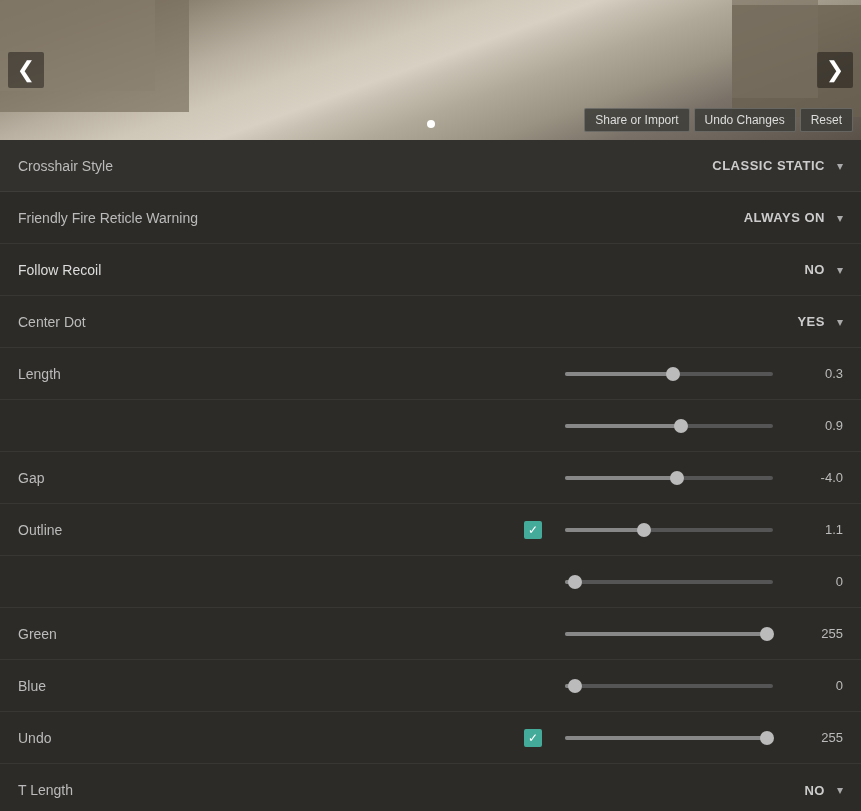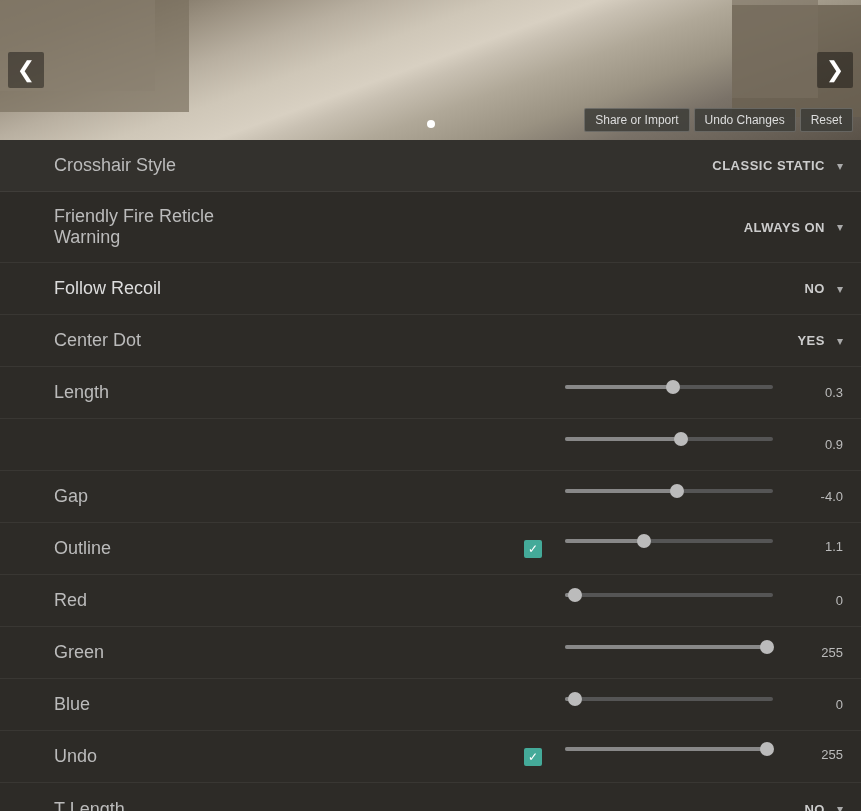--- a/index.html
+++ b/index.html
@@ -93,23 +93,22 @@
       display: flex;
       align-items: center;
       padding: 14px 18px;
       border-bottom: 1px solid rgba(255,255,255,0.06);
       min-height: 52px;
     }
     .setting-row:last-child { border-bottom: none; }
 
     .setting-label {
       flex: 0 0 200px;
-      font-size: 18px;
+      font-size: 14px;
       color: #bbb;
-      margin-left: 36px;
     }
     .setting-row.bold-label .setting-label {
       font-weight: normal;
       color: #ddd;
     }
 
     .setting-control {
       flex: 1;
       display: flex;
       align-items: center;
@@ -132,21 +131,21 @@
       text-transform: uppercase;
     }
     .dropdown-arrow {
       color: #aaa;
       font-size: 12px;
     }
 
     
     .slider-area {
       display: flex;
-      align-items: flex-start;
+      align-items: center;
       gap: 22px;
       width: 320px;
     }
 
     .checkbox-wrapper {
       width: 20px;
       height: 20px;
       display: flex;
       align-items: center;
       justify-content: center;
@@ -334,21 +333,20 @@
           </div>
           <div class="slider-track">
             <div class="slider-fill" style="width: 38%;"></div>
             <div class="slider-thumb" style="left: 38%;"></div>
           </div>
           <div class="slider-value">1.1</div>
         </div>
       </div>
     </div>
     <div class="setting-row">
-      <div class="setting-label">Red</div>
       <div class="setting-control">
         <div class="slider-area">
           <div style="width: 20px;"></div>
           <div class="slider-track">
             <div class="slider-fill" style="width: 5%;"></div>
             <div class="slider-thumb" style="left: 5%;"></div>
           </div>
           <div class="slider-value">0</div>
         </div>
       </div>

